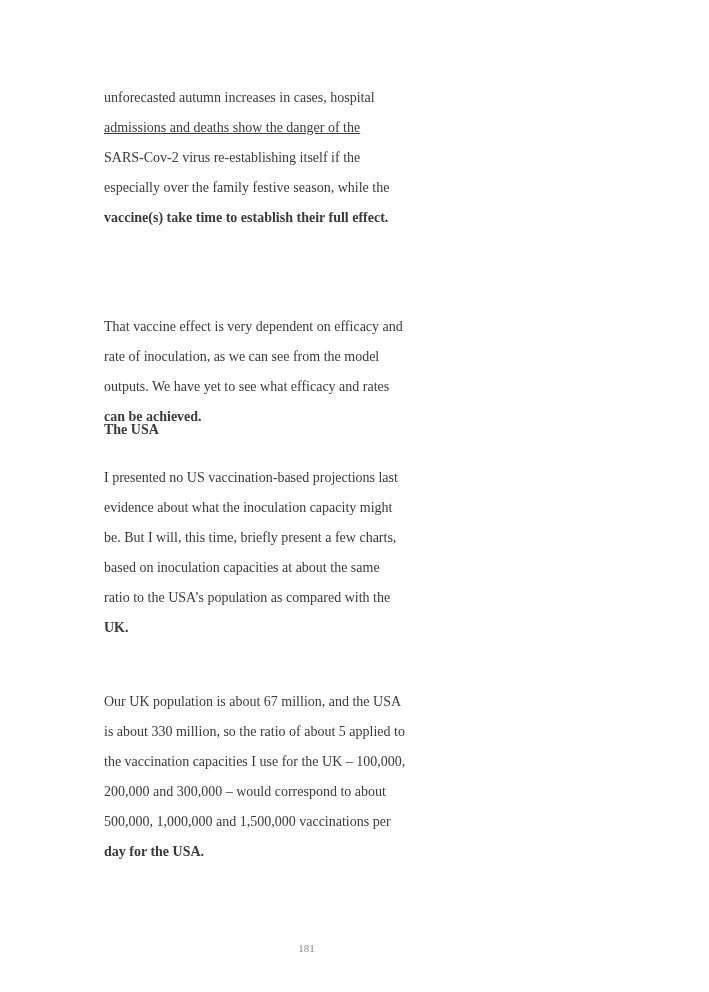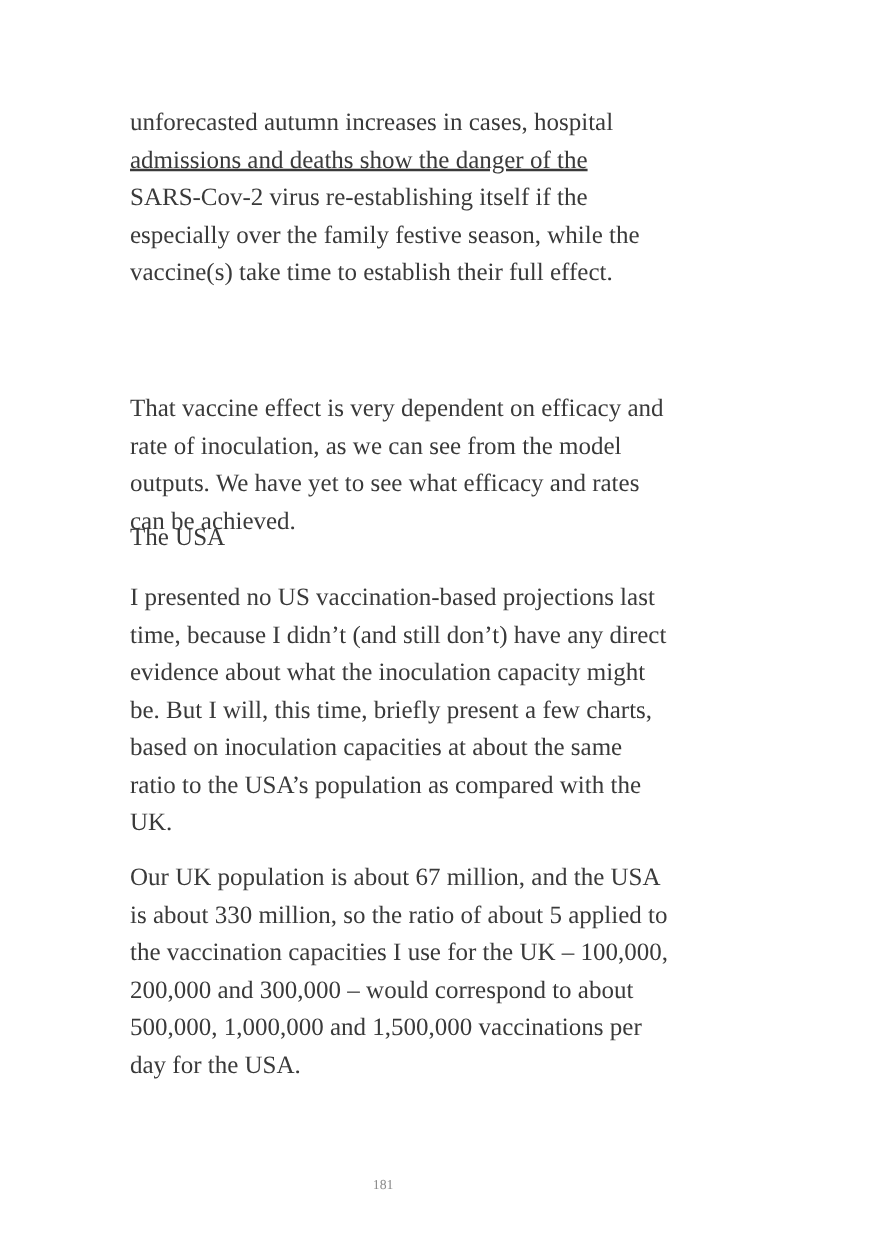--- a/index.html
+++ b/index.html
@@ -22,30 +22,31 @@
       height: 992px;
       background: #ffffff;
     }
     .text-block {
       position: absolute;
       left: 104px;
       width: 501px;
     }
     .line {
       display: block;
-      font-size: 20px;
+      font-size: 14px;
       line-height: 30px;
       height: 30px;
       text-align: justify;
       text-align-last: justify;
       white-space: nowrap;
       overflow: visible;
     }
     .line.last {
       text-align-last: left;
+      font-weight: bold;
     }
     .line-wrap {
       display: block;
       text-align: justify;
       text-align-last: justify;
       white-space: normal;
     }
     .line-wrap.last {
       text-align-last: left;
     }
@@ -107,23 +108,20 @@
     <div class="line-wrap last">
         <span class="line last">The USA</span>
       </div>
   </div>
 
   <div class="text-block para-3">
     <div class="line-wrap">
         <span class="line" style="white-space: nowrap; display: block; word-spacing: 0px; text-align: left; text-align-last: left;">I presented no US vaccination-based projections last</span>
       </div>
     <div class="line-wrap">
-        <span class="line" style="white-space: nowrap; display: block; word-spacing: 0px; text-align: left; text-align-last: left;">time, because I didn’t (and still don’t) have any direct</span>
-      </div>
-    <div class="line-wrap">
         <span class="line" style="white-space: nowrap; display: block; word-spacing: 0px; text-align: left; text-align-last: left;">evidence about what the inoculation capacity might</span>
       </div>
     <div class="line-wrap">
         <span class="line" style="white-space: nowrap; display: block; word-spacing: 0px; text-align: left; text-align-last: left;">be. But I will, this time, briefly present a few charts,</span>
       </div>
     <div class="line-wrap">
         <span class="line" style="white-space: nowrap; display: block; word-spacing: 0px; text-align: left; text-align-last: left;">based on inoculation capacities at about the same</span>
       </div>
     <div class="line-wrap">
         <span class="line" style="white-space: nowrap; display: block; word-spacing: 0px; text-align: left; text-align-last: left;">ratio to the USA’s population as compared with the</span>

